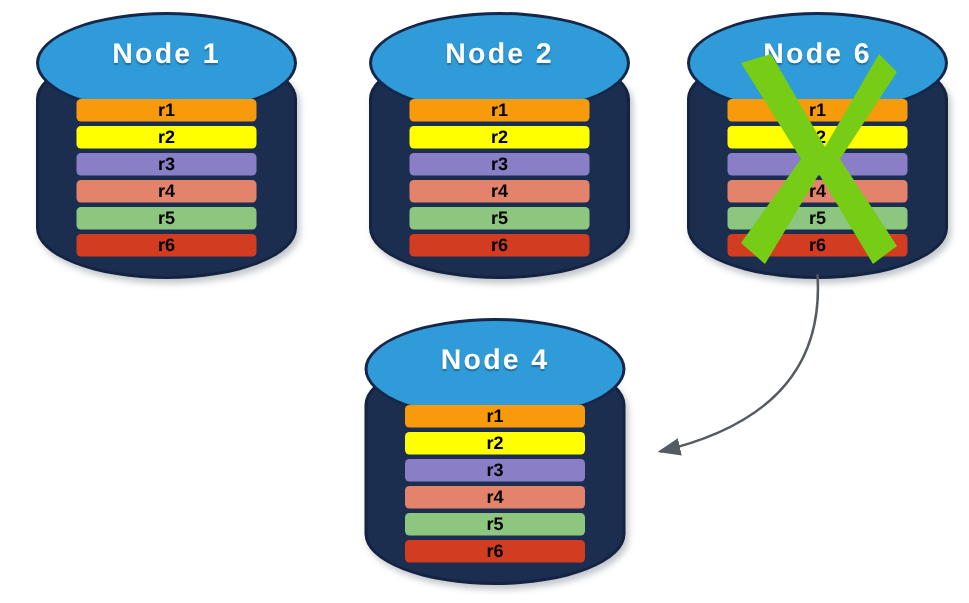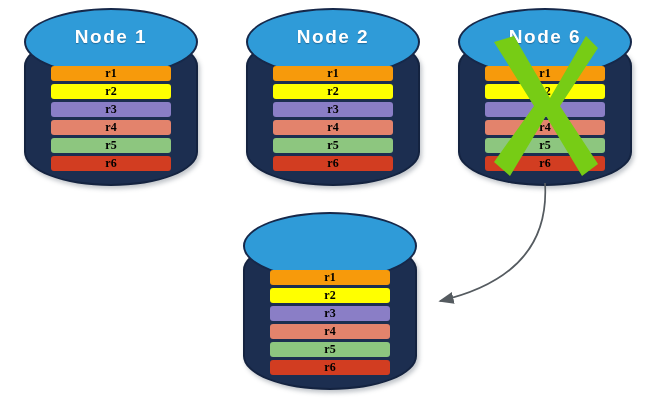--- a/index.html
+++ b/index.html
@@ -79,21 +79,21 @@
   .rec {
     position: relative;
     height: 15px;
     margin-bottom: 3px;
     border-radius: 3px;
     color: #000000;
     font-size: 12px;
     font-weight: bold;
     line-height: 15px;
     text-align: center;
-    font-family: Liberation Serif, serif;
+    font-family: Liberation Sans, sans-serif;
   }
   .rec:last-child { margin-bottom: 0; }
 
   
   .x-mark {
     position: absolute;
     left: 36px;
     top: 28px;
     width: 104px;
     height: 140px;
@@ -158,20 +158,21 @@
     <svg class="x-mark" viewBox="0 0 104 140">
       <g id="x-cross-group">
         <polygon points="0,6 20,0 56,62 92,0 104,12 66,70 104,128 88,140 52,80 16,140 0,126 40,70" fill="#77CC15"></polygon>
       </g>
     </svg>
   </div>
 
   <div class="node" style="left:243px; top:212px;">
     <div class="node-body"></div>
     <div class="node-top"></div>
+    <div class="node-title">Node  4</div>
     <div class="records">
       <div class="rec" style="background: rgb(247, 154, 11);">r1</div>
       <div class="rec" style="background: rgb(255, 255, 0);">r2</div>
       <div class="rec" style="background: rgb(138, 126, 198);">r3</div>
       <div class="rec" style="background: rgb(227, 131, 108);">r4</div>
       <div class="rec" style="background: rgb(141, 198, 127);">r5</div>
       <div class="rec" style="background: rgb(210, 61, 33);">r6</div>
     </div>
   </div>
 

